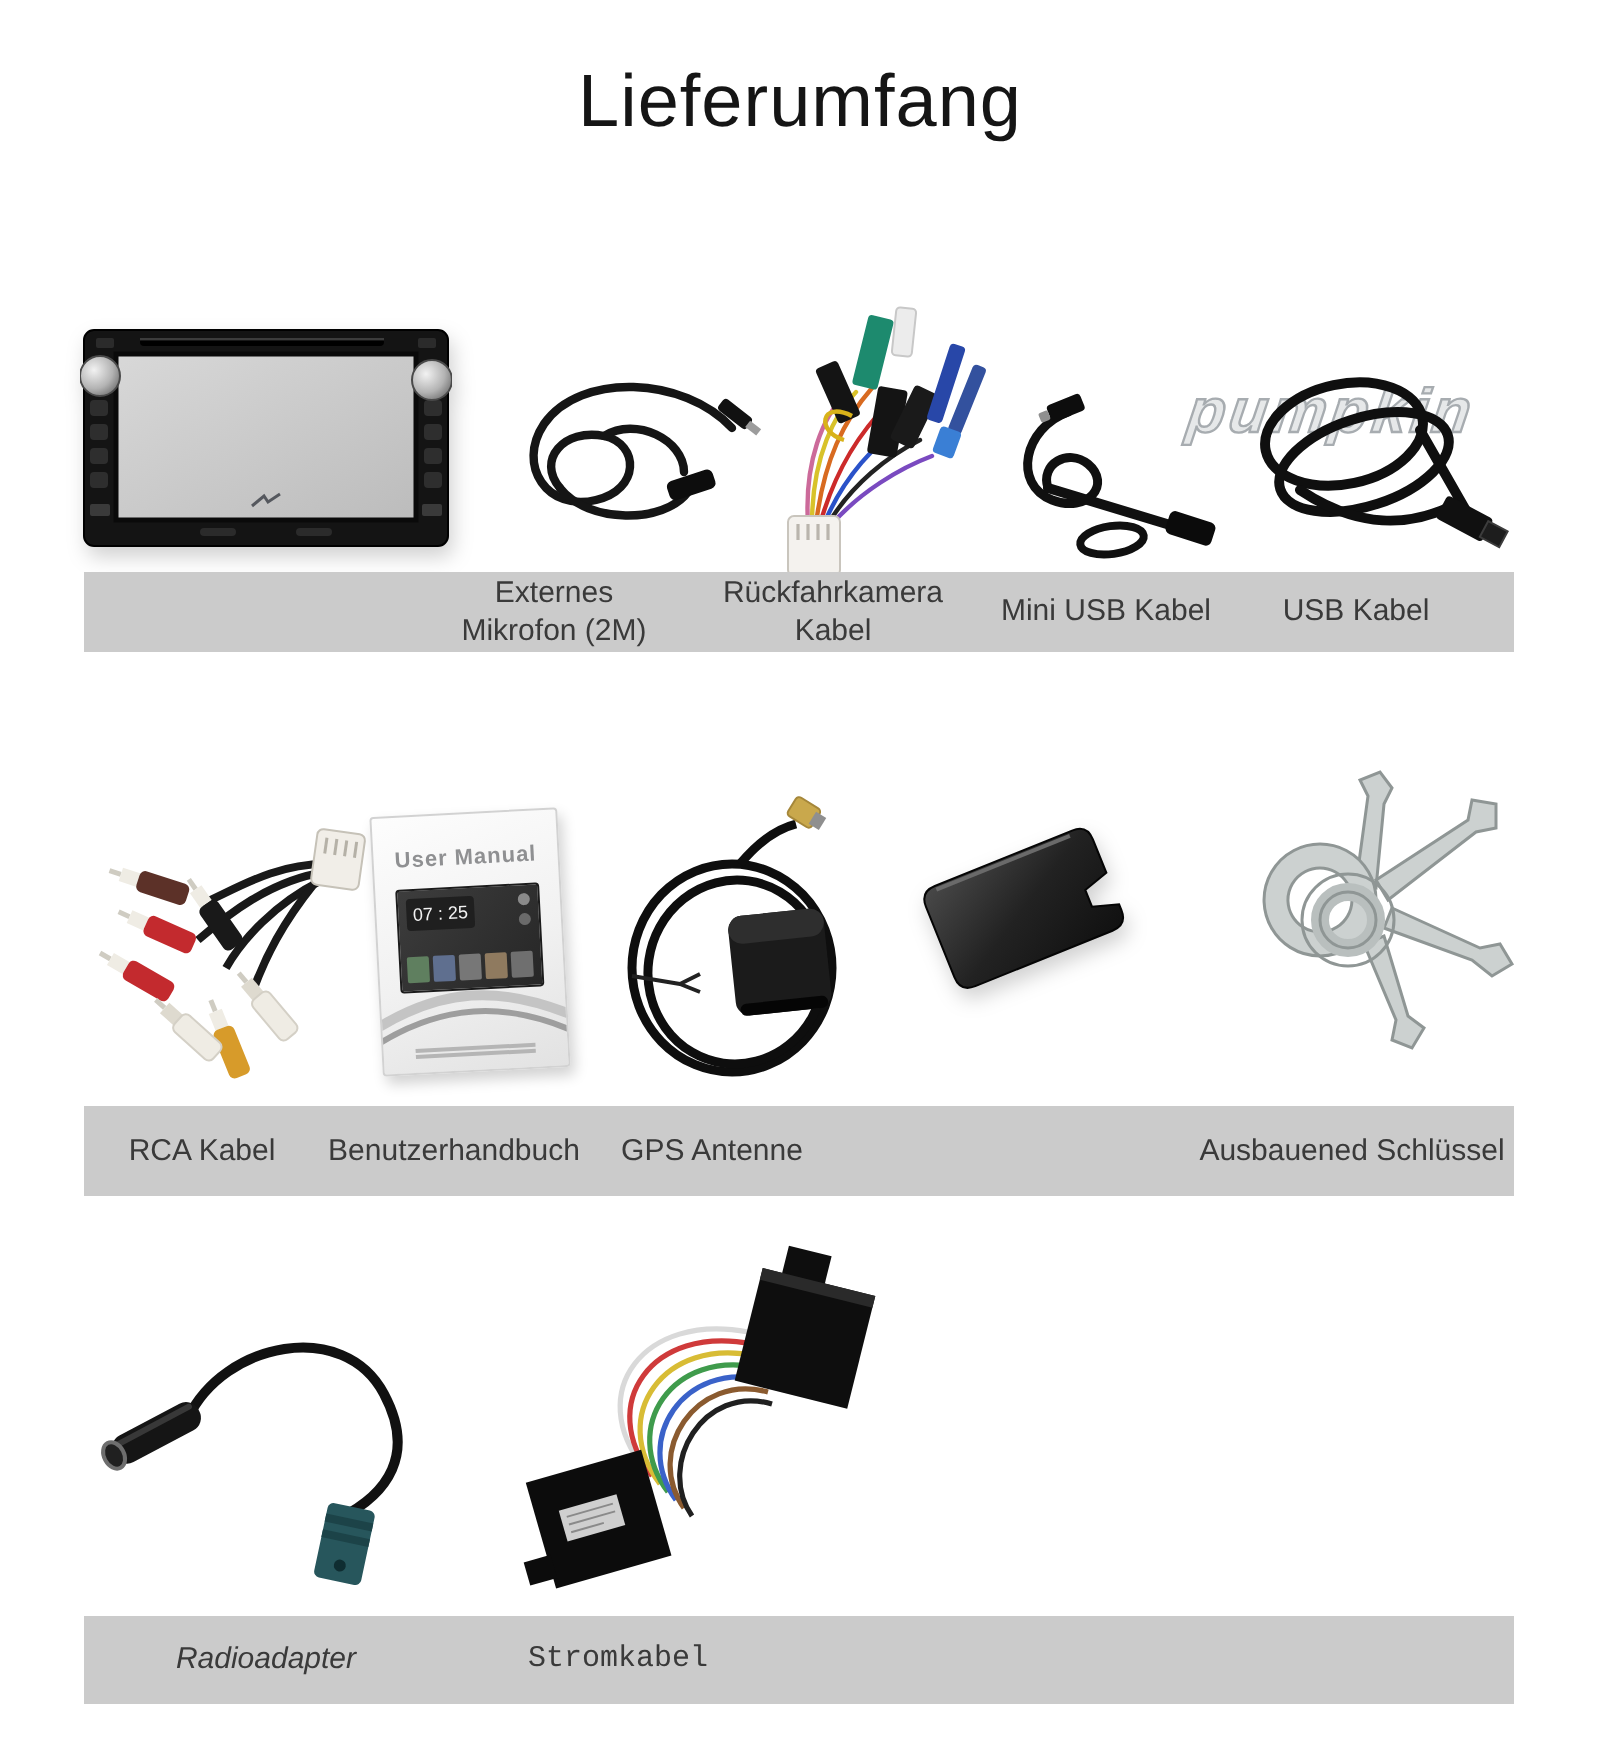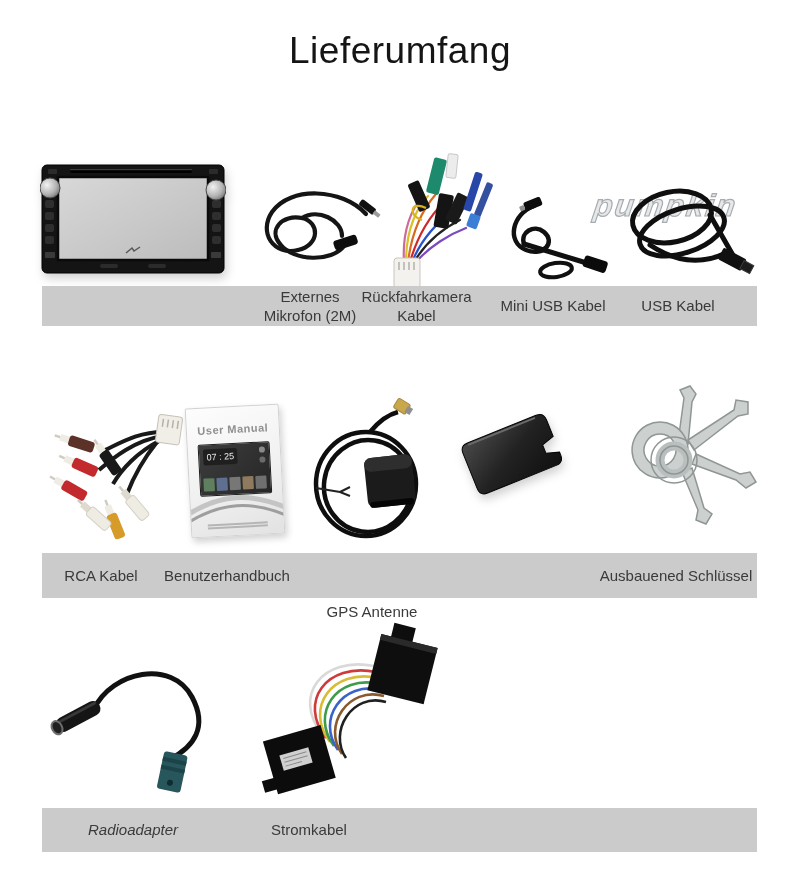--- a/index.html
+++ b/index.html
@@ -191,21 +191,21 @@
         <path d="M100 40 L 124 82"></path>
       </g>
       <g transform="rotate(28 126 88)">
         <rect x="108" y="80" width="26" height="13" rx="2" fill="#101010"></rect>
         <rect x="132" y="82" width="11" height="9" fill="#1d1d1d" stroke="#3c3c3c"></rect>
       </g>
     </svg>
   </div>
 
   <div class="band band1"></div>
-  <div class="lbl two1" style="left:240px;width:140px;">
+  <div class="lbl two1" style="left:207px;width:140px;">
     <span>Externes</span><br>
     <span>Mikrofon (2M)</span>
   </div>
   <div class="lbl two1" style="left:344px;width:145px;">
     <span>Rückfahrkamera</span><br>
     <span>Kabel</span>
   </div>
   <div class="lbl one1" style="left:488px;width:130px;">Mini USB Kabel</div>
   <div class="lbl one1" style="left:628px;width:100px;">USB Kabel</div>
 
@@ -335,21 +335,21 @@
       </g>
       <circle cx="64" cy="78" r="14" fill="none" stroke="#b9bfbe" stroke-width="9"></circle>
       <circle cx="64" cy="78" r="14" fill="none" stroke="#8f9695" stroke-width="1.5"></circle>
       <circle cx="64" cy="78" r="23" fill="none" stroke="#8f9695" stroke-width="1.5"></circle>
     </svg>
   </div>
 
   <div class="band band2"></div>
   <div class="lbl one2" style="left:46px;width:110px;">RCA Kabel</div>
   <div class="lbl one2" style="left:150px;width:154px;">Benutzerhandbuch</div>
-  <div class="lbl one2" style="left:312px;width:120px;margin-top:36px;">GPS Antenne</div>
+  <div class="lbl one2" style="left:296px;width:120px;">GPS Antenne</div>
   <div class="lbl one2" style="left:596px;width:160px;">Ausbauened Schlüssel</div>
 
   <div class="item" style="left:42px;top:645px;width:205px;height:160px;">
     <svg viewBox="0 0 205 160">
       <path d="M52 64 C 70 26, 130 14, 150 52 C 166 82, 152 102, 128 114" fill="none" stroke="#111" stroke-width="5" stroke-linecap="round"></path>
       <g transform="rotate(-28 40 70)">
         <rect x="12" y="62" width="48" height="15" rx="7" fill="#151515"></rect>
         <rect x="14" y="64" width="44" height="3" rx="1.5" fill="#383838"></rect>
         <ellipse cx="12" cy="69.5" rx="5" ry="7" fill="#202020" stroke="#6e6e6e" stroke-width="2"></ellipse>
       </g>
@@ -386,15 +386,15 @@
             <line x1="33" y1="142" x2="57" y2="142"></line>
             <line x1="33" y1="146" x2="57" y2="146"></line>
             <line x1="33" y1="150" x2="50" y2="150"></line>
           </g>
       </g>
     </svg>
   </div>
 
   <div class="band band3"></div>
   <div class="lbl one3" style="left:63px;width:140px;font-style:italic;">Radioadapter</div>
-  <div class="lbl one3" style="left:249px;width:120px;">Stromkabel</div>
+  <div class="lbl one3" style="left:249px;width:120px;font-family:Liberation Mono, monospace;">Stromkabel</div>
 
 </div>
 
 </body></html>

